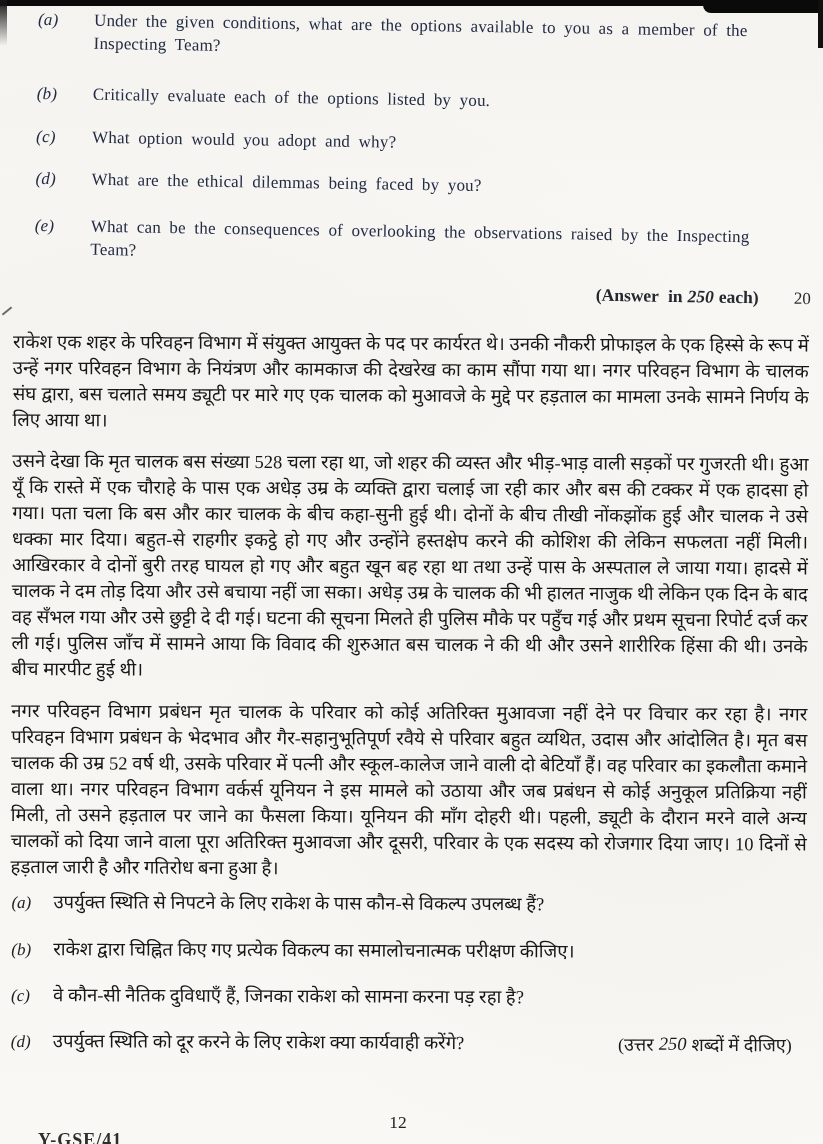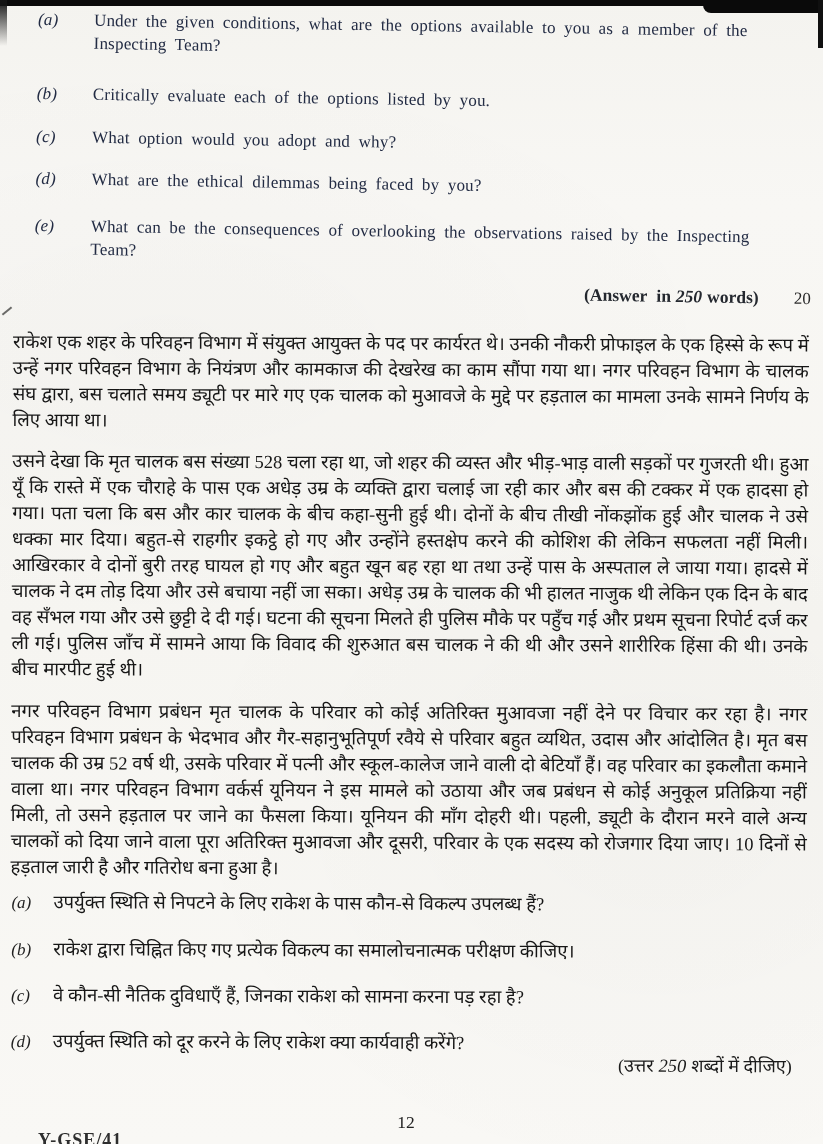--- a/index.html
+++ b/index.html
@@ -101,32 +101,32 @@
     width: 42px; margin-left: 14px; flex: none;
     color: #1f1f1f;
   }
   .q-hi .q-text { flex: 1; }
   .qh-a { top: 890px; }
   .qh-b { top: 937px; }
   .qh-c { top: 983px; }
   .qh-d { top: 1029px; }
 
   .answer-line-hi {
-    position: absolute; top: 1050px; right: 28px;
-    display: flex; align-items: flex-end;
+    position: absolute; top: 1029px; right: 28px;
+    display: flex; align-items: center;
     font-size: 18px; color: #1b1b1b;
   }
   .answer-line-hi .num {
     font-style: italic; padding: 0 5px; font-size: 18.5px;
     font-family: "Liberation Serif", "DejaVu Serif", serif;
   }
 
   
   .page-number {
-    position: absolute; top: 1112px; left: 16px; width: 780px;
+    position: absolute; top: 1112px; left: 8px; width: 780px;
     text-align: center; font-size: 17.5px; color: #222;
   }
   .footer-code {
     position: absolute; top: 1130px; left: 38px;
     font-size: 18px; font-weight: bold; color: #2e2e2e;
     letter-spacing: 1px;
   }
 </style>
 </head>
 <body>
@@ -162,21 +162,21 @@
     </div>
 
     <div class="q-en q-e">
       <span class="q-label">(e)</span>
       <div class="q-text">What can be the consequences of overlooking the observations raised by the Inspecting Team?</div>
     </div>
 
     <div class="answer-line-en">
       <span>(Answer in</span>
       <span class="num">250</span>
-      <span>words)</span>
+      <span>each)</span>
       <span class="marks">20</span>
     </div>
   </section>
 
   <section class="hindi-block">
 
     <p class="para-hi para-1">राकेश एक शहर के परिवहन विभाग में संयुक्त आयुक्त के पद पर कार्यरत थे। उनकी नौकरी प्रोफाइल के एक हिस्से के रूप में उन्हें नगर परिवहन विभाग के नियंत्रण और कामकाज की देखरेख का काम सौंपा गया था। नगर परिवहन विभाग के चालक संघ द्वारा, बस चलाते समय ड्यूटी पर मारे गए एक चालक को मुआवजे के मुद्दे पर हड़ताल का मामला उनके सामने निर्णय के लिए आया था।</p>
     <p class="para-hi para-2">उसने देखा कि मृत चालक बस संख्या 528 चला रहा था, जो शहर की व्यस्त और भीड़-भाड़ वाली सड़कों पर गुजरती थी। हुआ यूँ कि रास्ते में एक चौराहे के पास एक अधेड़ उम्र के व्यक्ति द्वारा चलाई जा रही कार और बस की टक्कर में एक हादसा हो गया। पता चला कि बस और कार चालक के बीच कहा-सुनी हुई थी। दोनों के बीच तीखी नोंकझोंक हुई और चालक ने उसे धक्का मार दिया। बहुत-से राहगीर इकट्ठे हो गए और उन्होंने हस्तक्षेप करने की कोशिश की लेकिन सफलता नहीं मिली। आखिरकार वे दोनों बुरी तरह घायल हो गए और बहुत खून बह रहा था तथा उन्हें पास के अस्पताल ले जाया गया। हादसे में चालक ने दम तोड़ दिया और उसे बचाया नहीं जा सका। अधेड़ उम्र के चालक की भी हालत नाजुक थी लेकिन एक दिन के बाद वह सँभल गया और उसे छुट्टी दे दी गई। घटना की सूचना मिलते ही पुलिस मौके पर पहुँच गई और प्रथम सूचना रिपोर्ट दर्ज कर ली गई। पुलिस जाँच में सामने आया कि विवाद की शुरुआत बस चालक ने की थी और उसने शारीरिक हिंसा की थी। उनके बीच मारपीट हुई थी।</p>
     <p class="para-hi para-3">नगर परिवहन विभाग प्रबंधन मृत चालक के परिवार को कोई अतिरिक्त मुआवजा नहीं देने पर विचार कर रहा है। नगर परिवहन विभाग प्रबंधन के भेदभाव और गैर-सहानुभूतिपूर्ण रवैये से परिवार बहुत व्यथित, उदास और आंदोलित है। मृत बस चालक की उम्र 52 वर्ष थी, उसके परिवार में पत्नी और स्कूल-कालेज जाने वाली दो बेटियाँ हैं। वह परिवार का इकलौता कमाने वाला था। नगर परिवहन विभाग वर्कर्स यूनियन ने इस मामले को उठाया और जब प्रबंधन से कोई अनुकूल प्रतिक्रिया नहीं मिली, तो उसने हड़ताल पर जाने का फैसला किया। यूनियन की माँग दोहरी थी। पहली, ड्यूटी के दौरान मरने वाले अन्य चालकों को दिया जाने वाला पूरा अतिरिक्त मुआवजा और दूसरी, परिवार के एक सदस्य को रोजगार दिया जाए। 10 दिनों से हड़ताल जारी है और गतिरोध बना हुआ है।</p>
 

